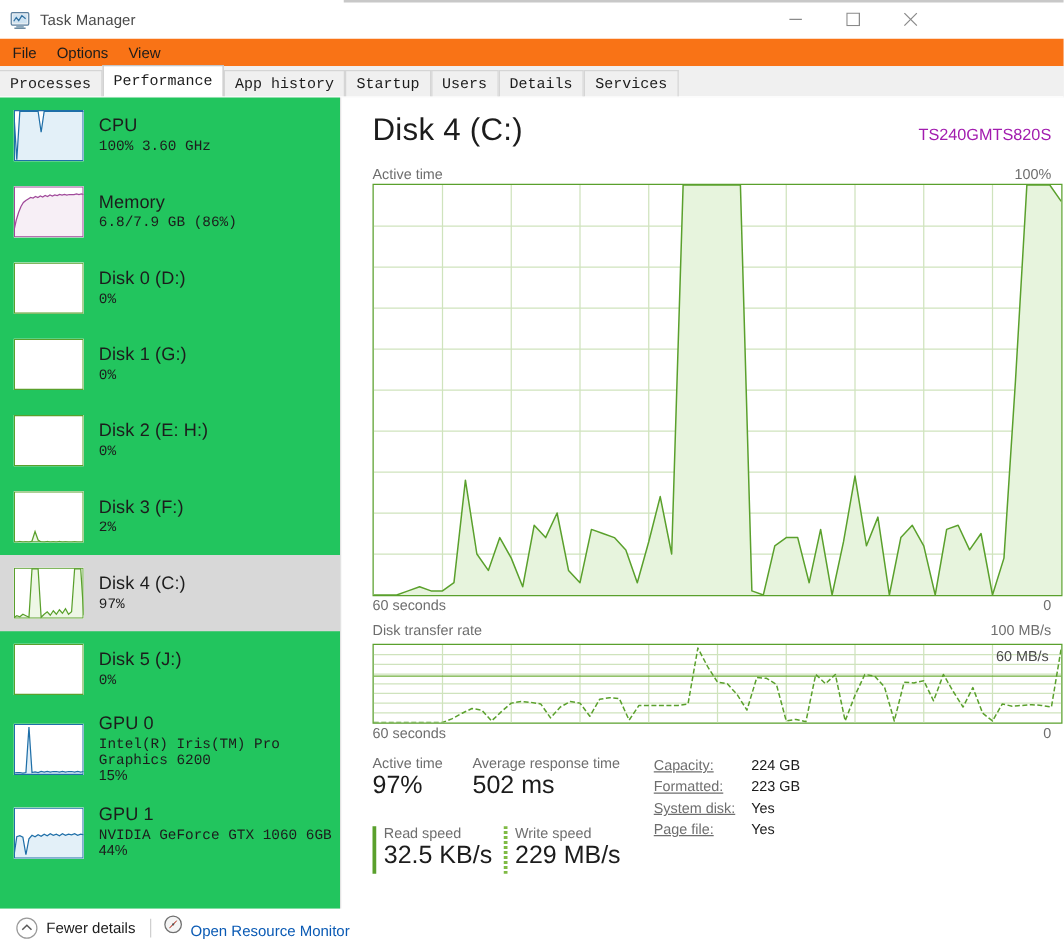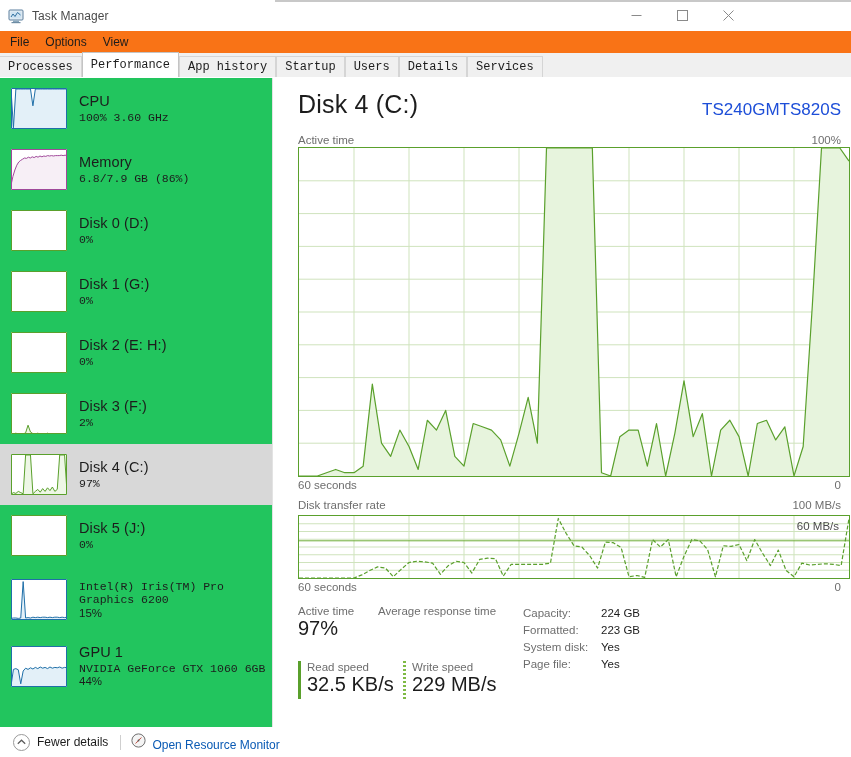--- a/index.html
+++ b/index.html
@@ -106,21 +106,21 @@
 
   
   .main { position: absolute; left: 273px; top: 0; width: 578px; height: 649px; }
   .main-title {
     position: absolute; left: 25px; top: 12px;
     font-size: 25px; color: #1c1c1c; font-weight: 400;
     font-family: "Liberation Sans", sans-serif; letter-spacing: .2px;
   }
   .main-model {
     position: absolute; right: 10px; top: 22px;
-    font-size: 17px; color: #1d4ed8;
+    font-size: 13px; color: #a21caf;
     font-family: "Liberation Sans", sans-serif;
   }
 
   .ax-label {
     position: absolute; font-size: 11.5px; color: #6e6e6e;
     font-family: "Liberation Sans", sans-serif;
   }
 
   .graph-box {
     position: absolute; border: 1px solid #5aa02c; background: #fff;
@@ -136,21 +136,21 @@
     font-size: 20px; color: #1c1c1c; font-weight: 400; line-height: 1.15;
     font-family: "Liberation Sans", sans-serif;
   }
   .stat-blk { position: absolute; }
   .legend-bar { position:absolute; width:3px; }
   .legend-solid { background: #5aa02c; }
   .legend-dotted {
     background: repeating-linear-gradient(to bottom,#7fba44 0 2px, transparent 2px 4px);
   }
   .info-row { position: absolute; font-size: 11.5px; font-family:"Liberation Sans", sans-serif;}
-  .info-key { color: #6e6e6e; }
+  .info-key { color: #6e6e6e; text-decoration: underline; }
   .info-val { color: #1c1c1c; }
 
   
   .footer {
     position: absolute; left: 0; top: 727px; width: 851px; height: 30px;
     background: #fff; display: flex; align-items: center;
   }
   .fewer {
     display: flex; align-items: center; margin-left: 13px;
   }
@@ -340,20 +340,21 @@
         <div class="sb-item" style="top: 488px; height: 67px;">
           <div class="sb-thumb">
             <svg viewBox="0 0 56 41" preserveAspectRatio="none">
               <rect x="0" y="0" width="56" height="41" fill="#ffffff"></rect>
               <polygon points="0,41 0.00,39.40 2.43,39.00 4.87,39.00 7.30,39.40 9.74,39.00 12.17,2.60 14.61,39.00 17.04,38.60 19.48,39.00 21.91,38.20 24.35,38.60 26.78,38.20 29.22,38.60 31.65,38.20 34.09,38.20 36.52,38.60 38.96,38.20 41.39,38.60 43.83,38.20 46.26,38.20 48.70,38.60 51.13,38.20 53.57,38.60 56.00,38.20 56,41" fill="#e3f0f8"></polygon>
               <polyline points="0.00,39.40 2.43,39.00 4.87,39.00 7.30,39.40 9.74,39.00 12.17,2.60 14.61,39.00 17.04,38.60 19.48,39.00 21.91,38.20 24.35,38.60 26.78,38.20 29.22,38.60 31.65,38.20 34.09,38.20 36.52,38.60 38.96,38.20 41.39,38.60 43.83,38.20 46.26,38.20 48.70,38.60 51.13,38.20 53.57,38.60 56.00,38.20" fill="none" stroke="#1f6fa8" stroke-width="1" vector-effect="non-scaling-stroke"></polyline>
               <rect x="0.5" y="0.5" width="55" height="40" fill="none" stroke="#1f6fa8" stroke-width="1" vector-effect="non-scaling-stroke"></rect>
             </svg>
           </div>
           <div class="sb-text">
+            <div class="sb-name">GPU 0</div>
             <div class="sb-sub">Intel(R) Iris(TM) Pro Graphics 6200</div>
             <div class="sb-sub2">15%</div>
           </div>
         </div>
         <div class="sb-item" style="top: 555px; height: 67px;">
           <div class="sb-thumb">
             <svg viewBox="0 0 56 41" preserveAspectRatio="none">
               <rect x="0" y="0" width="56" height="41" fill="#ffffff"></rect>
               <polygon points="0,41 0.00,39.80 2.43,23.40 4.87,22.60 7.30,23.80 9.74,37.80 12.17,25.00 14.61,22.20 17.04,23.40 19.48,21.80 21.91,23.00 24.35,21.40 26.78,22.60 29.22,21.00 31.65,22.20 34.09,21.40 36.52,22.60 38.96,21.00 41.39,22.20 43.83,21.40 46.26,21.80 48.70,21.00 51.13,22.20 53.57,21.40 56.00,21.80 56,41" fill="#e3f0f8"></polygon>
               <polyline points="0.00,39.80 2.43,23.40 4.87,22.60 7.30,23.80 9.74,37.80 12.17,25.00 14.61,22.20 17.04,23.40 19.48,21.80 21.91,23.00 24.35,21.40 26.78,22.60 29.22,21.00 31.65,22.20 34.09,21.40 36.52,22.60 38.96,21.00 41.39,22.20 43.83,21.40 46.26,21.80 48.70,21.00 51.13,22.20 53.57,21.40 56.00,21.80" fill="none" stroke="#1f6fa8" stroke-width="1" vector-effect="non-scaling-stroke"></polyline>
@@ -430,20 +431,21 @@
       <div class="ax-label" style="left:25px; top:503px;">60 seconds</div>
       <div class="ax-label" style="right:10px; top:503px;">0</div>
 
       <div class="stats">
         <div class="stat-blk" style="left:0px; top:0px;">
           <div class="stat-label">Active time</div>
           <div class="stat-value">97%</div>
         </div>
         <div class="stat-blk" style="left:80px; top:0px;">
           <div class="stat-label">Average response time</div>
+          <div class="stat-value">502 ms</div>
         </div>
 
         <div class="legend-bar legend-solid" style="left:0px; top:56px; height:38px;"></div>
         <div class="stat-blk" style="left:9px; top:56px;">
           <div class="stat-label">Read speed</div>
           <div class="stat-value">32.5 KB/s</div>
         </div>
 
         <div class="legend-bar legend-dotted" style="left:105px; top:56px; height:38px;"></div>
         <div class="stat-blk" style="left:114px; top:56px;">

